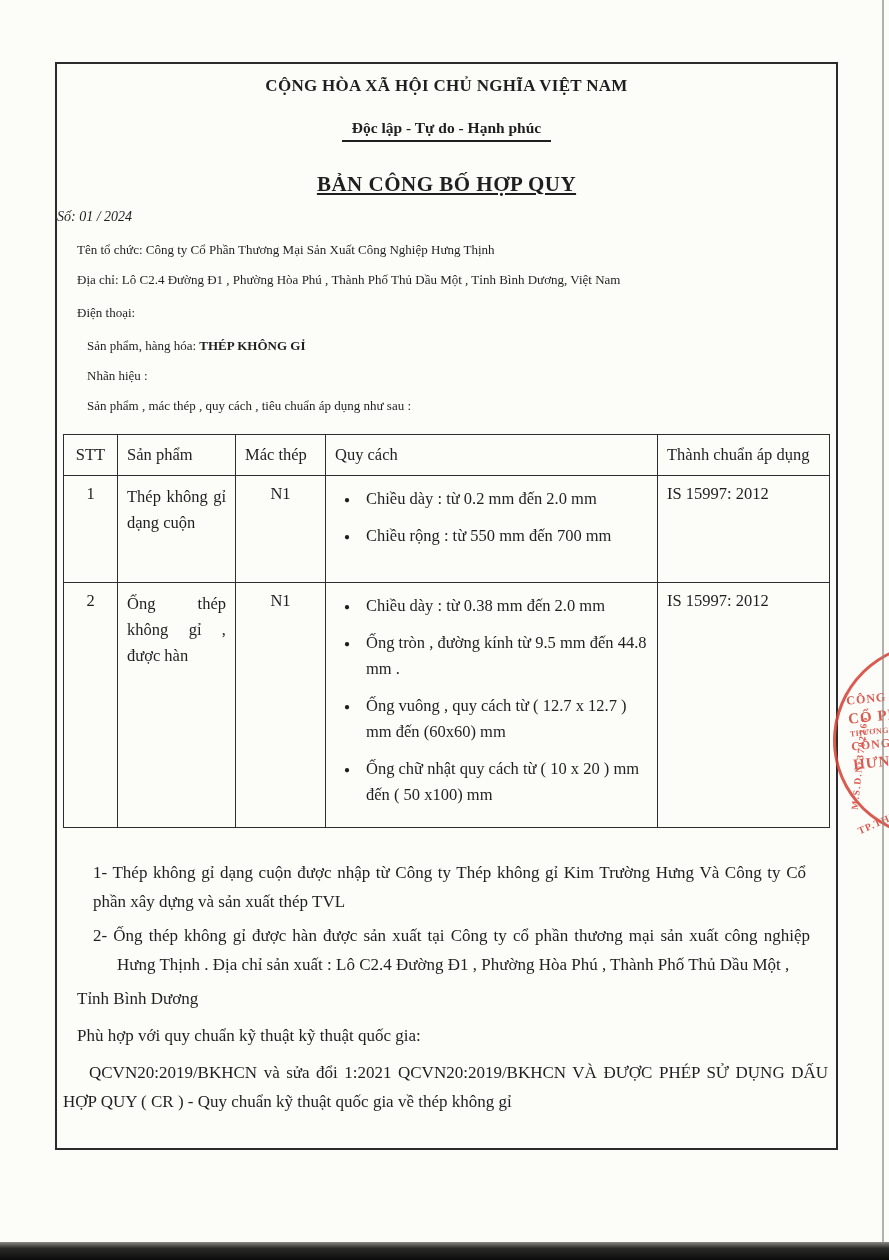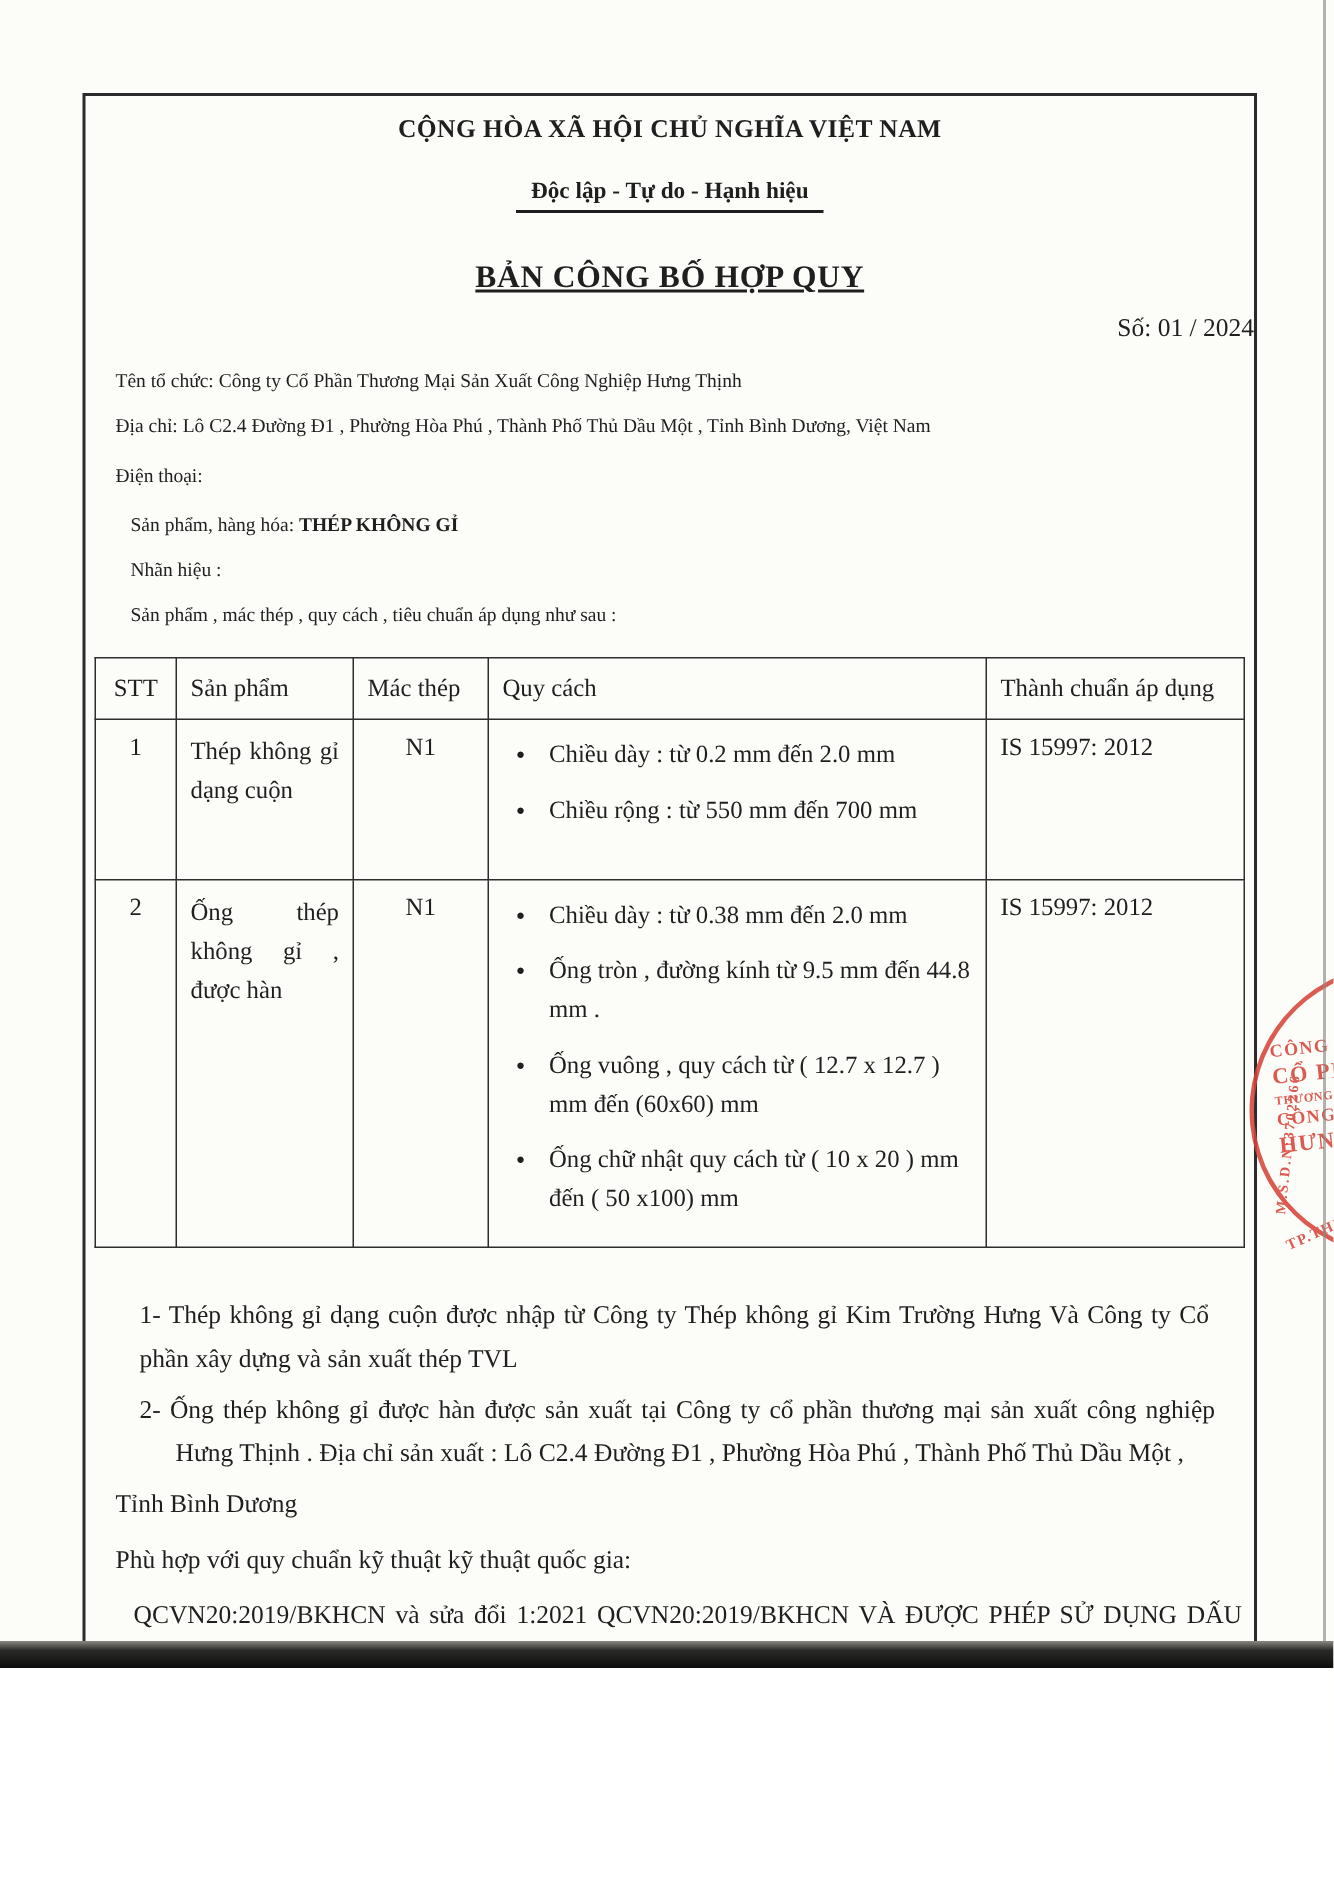--- a/index.html
+++ b/index.html
@@ -3,40 +3,40 @@
 <meta charset="utf-8">
 <style>
   html,body{margin:0;padding:0;}
   body{
     width:889px;height:1260px;
     font-family:"Liberation Serif","DejaVu Serif",serif;
     color:#1f1f1f;
     background:#ffffff;
   }
   .page{
-    position:relative;width:889px;height:1112px;
+    position:relative;width:889px;height:1260px;
     background:#fcfcf9;overflow:hidden;
   }
   .frame{
     position:absolute;left:55px;top:62px;width:783px;height:1088px;
     border:2px solid #2b2b2b;box-sizing:border-box;
     padding:12px 0 0 0;
   }
   .nat-header{text-align:center;}
   .country{font-weight:bold;font-size:17px;letter-spacing:.3px;}
   .motto{
     display:inline-block;font-weight:bold;font-size:15.5px;
     border-bottom:2px solid #1f1f1f;padding:2px 10px 3px 10px;margin-top:3px;
   }
   .title{
     text-align:center;font-weight:bold;font-size:21px;letter-spacing:.5px;
     margin:30px 0 0 0;
     text-decoration:underline;
   }
-  .doc-no{text-align:right;font-size:17px;margin-top:12px;}
+  .doc-no{text-align:left;font-size:14px;margin-top:12px;font-style:italic;}
   .body-text{margin:10px 26px 0 20px;}
   .para{font-size:13px;line-height:30px;margin:0;text-align:justify;}
   .para.spaced{margin-top:3px;}
   .para.indent{margin-left:10px;}
   .spec-table{
     border-collapse:collapse;table-layout:fixed;
     width:766px;margin:13px 0 0 6px;
     font-size:16.5px;
   }
   .spec-table col.c1{width:54px;}
@@ -109,21 +109,21 @@
 </style>
 </head>
 <body>
 
 <div class="page">
 
   <div class="frame">
 
     <div class="nat-header">
       <div class="country">CỘNG HÒA XÃ HỘI CHỦ NGHĨA VIỆT NAM</div><br>
-      <div class="motto">Độc lập - Tự do - Hạnh hiệu</div>
+      <div class="motto">Độc lập - Tự do - Hạnh phúc</div>
     </div>
 
     <h1 class="title">BẢN CÔNG BỐ HỢP QUY</h1>
     <div class="doc-no">Số: 01 / 2024</div>
 
     <div class="body-text">
       <p class="para">Tên tổ chức: Công ty Cổ Phần Thương Mại Sản Xuất Công Nghiệp Hưng Thịnh</p>
       <p class="para">Địa chỉ: Lô C2.4 Đường Đ1 , Phường Hòa Phú , Thành Phố Thủ Dầu Một , Tỉnh Bình Dương, Việt Nam</p>
       <p class="para spaced">Điện thoại:</p>
       <p class="para spaced indent"><span>Sản phẩm, hàng hóa: </span><b>THÉP KHÔNG GỈ</b></p>

